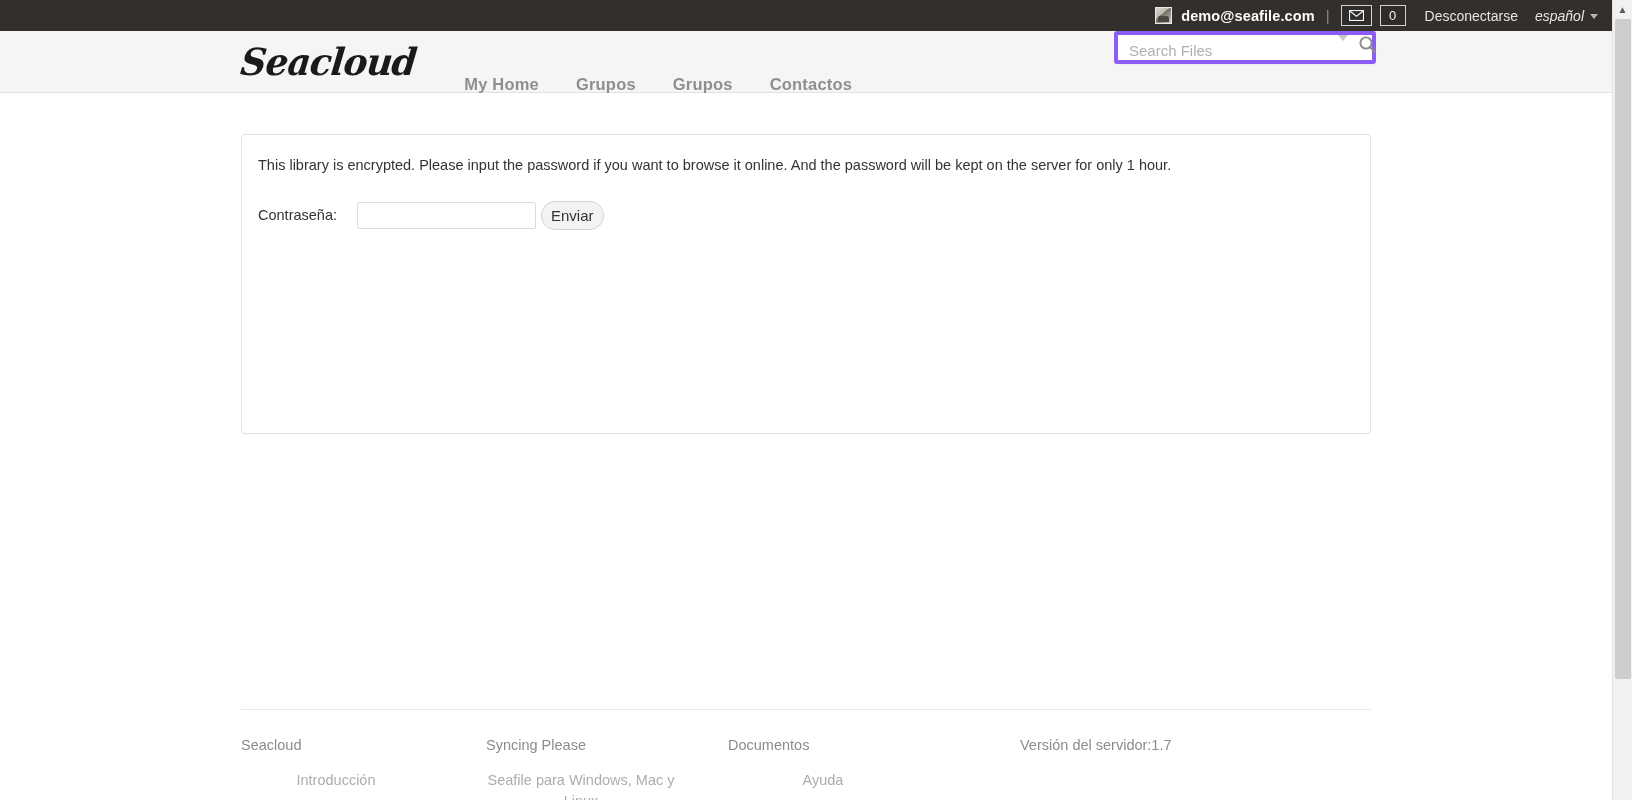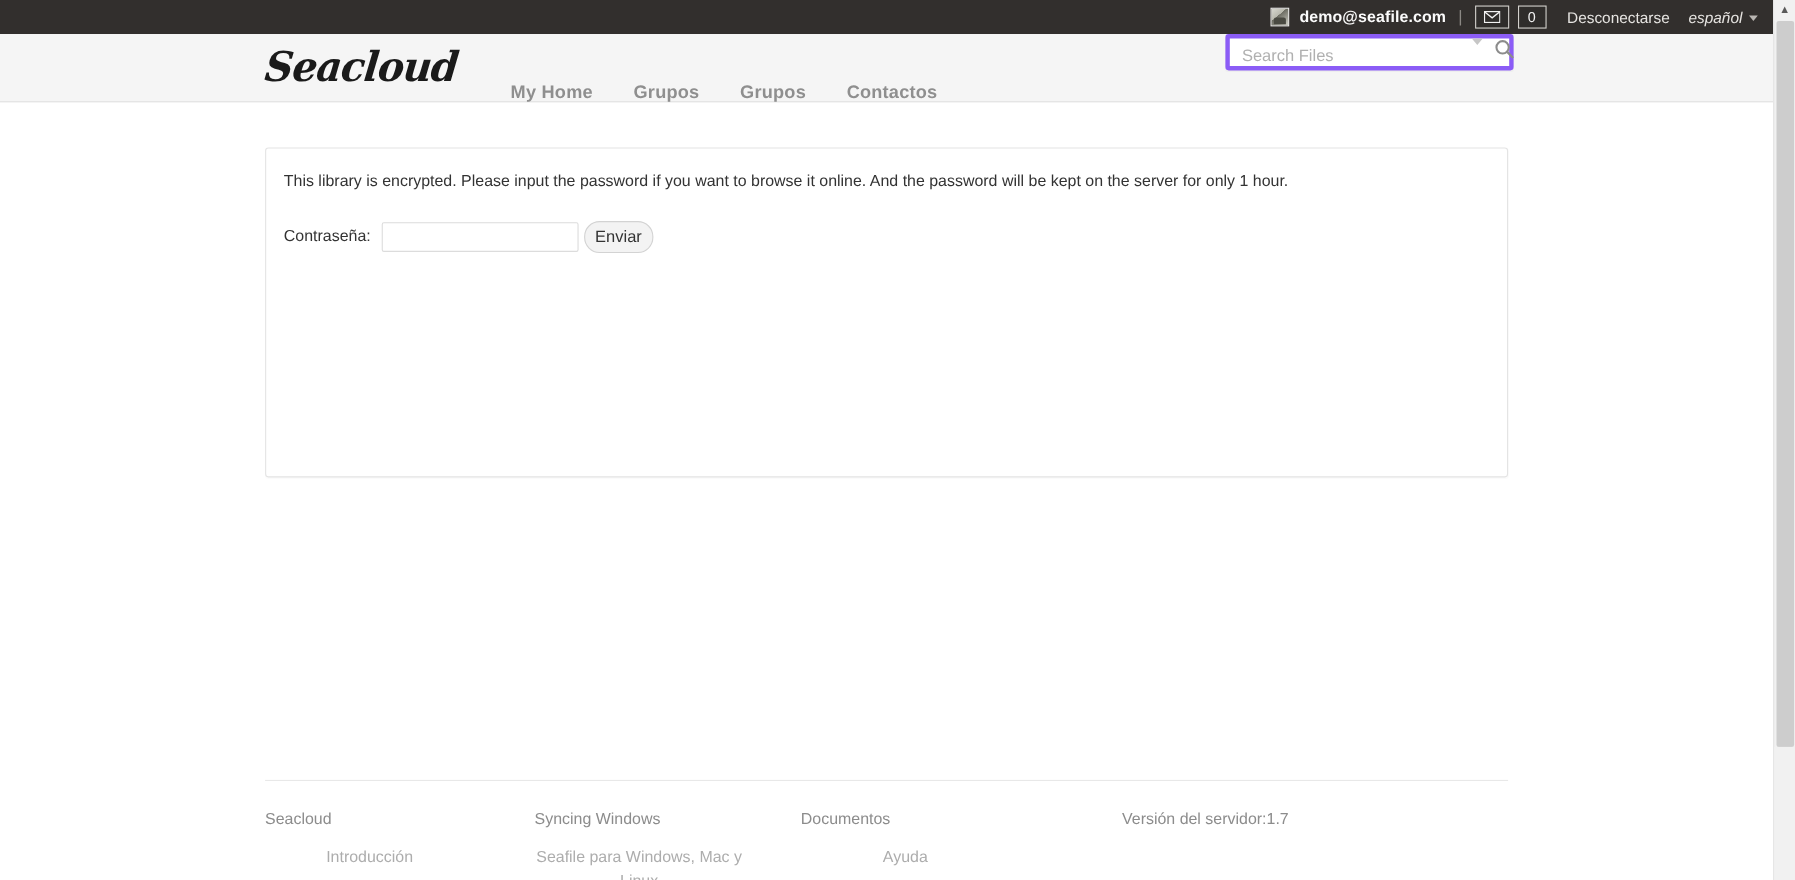--- a/index.html
+++ b/index.html
@@ -222,21 +222,21 @@
     line-height: 1.5;
     margin: 0 0 24px 0;
   }
   .pwd-row {
     display: flex;
     align-items: center;
   }
   .pwd-label {
     color: #333;
     font-size: 14.5px;
-    margin-right: 10px;
+    margin-right: 20px;
     white-space: nowrap;
   }
   .pwd-input {
     width: 179px;
     height: 27px;
     border: 1px solid #dcdcdc;
     background: #fff;
     outline: 0;
     font-family: "Liberation Sans", sans-serif;
     font-size: 14px;
@@ -398,21 +398,21 @@
     </div>
 
     <div class="footer">
       <div class="fcol c1">
         <div class="ftitle">Seacloud</div>
         <a class="flink" href="#">Introducción</a>
         <a class="flink" href="#">Wiki</a>
       </div>
 
       <div class="fcol c2">
-        <div class="ftitle">Syncing Windows</div>
+        <div class="ftitle">Syncing Please</div>
         <a class="flink" href="#">Seafile para Windows, Mac y Linux</a>
       </div>
 
       <div class="fcol c3">
         <div class="ftitle">Documentos</div>
         <a class="flink" href="#">Ayuda</a>
       </div>
 
       <div class="fcol c4">
         <div class="ftitle">Versión del servidor:1.7</div>

